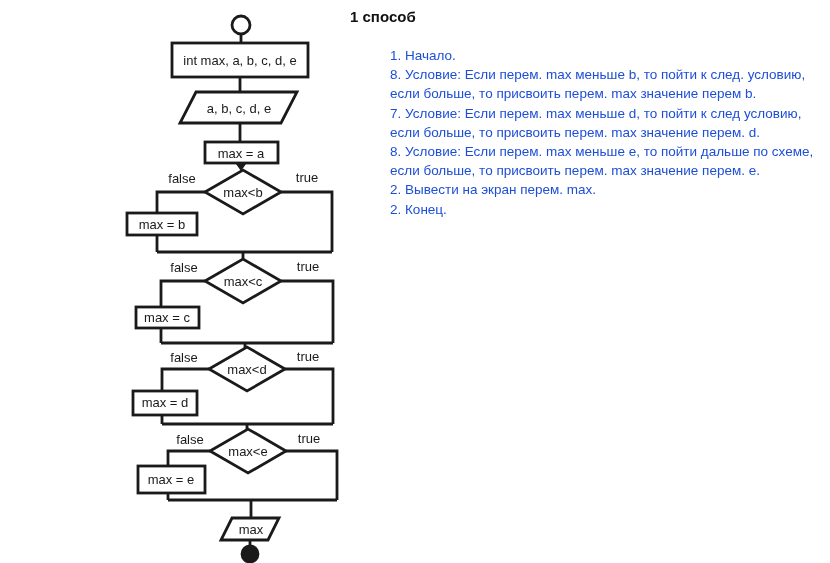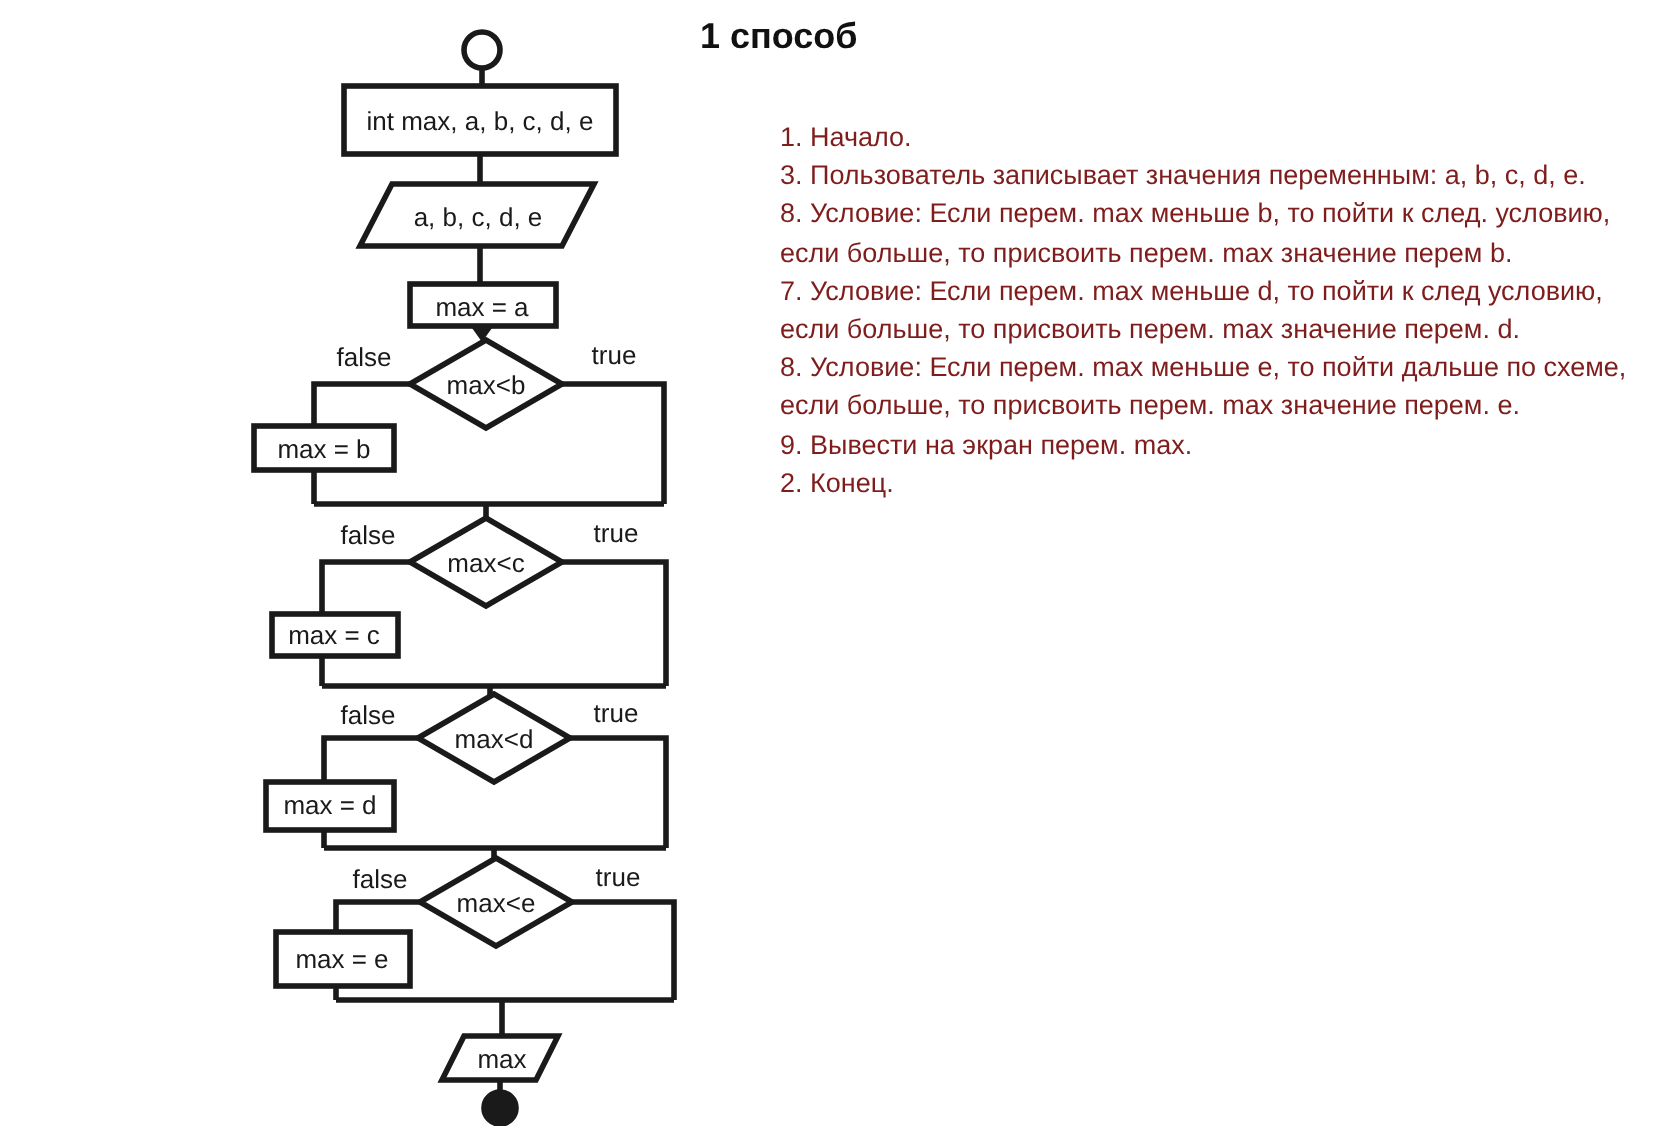--- a/index.html
+++ b/index.html
@@ -25,32 +25,32 @@
   }
   .flowchart-svg text {
     font-family: "Liberation Sans", sans-serif;
     font-size: 13px;
     fill: #1a1a1a;
   }
   .page-title {
     position: absolute;
     left: 350px;
     top: 8px;
-    font-size: 18px;
+    font-size: 15px;
     font-weight: bold;
     color: #111111;
   }
   .steps {
     position: absolute;
     left: 390px;
-    top: 59px;
+    top: 46px;
     width: 440px;
     font-size: 13.5px;
     line-height: 19.2px;
-    color: #7f1d1d;
+    color: #1d4ed8;
   }
   .step {
     white-space: pre-line;
   }
 </style>
 </head>
 <body>
 
 <div class="page">
 
@@ -128,24 +128,23 @@
     <text x="190" y="444" text-anchor="middle">false</text>
     <text x="309" y="443" text-anchor="middle">true</text>
 
     <text x="251" y="534" text-anchor="middle">max</text>
   </svg>
 
   <div class="page-title">1 способ</div>
 
   <div class="steps">
     <div class="step">1. Начало.</div>
-    <div class="step">3. Пользователь записывает значения переменным: a, b, c, d, e.</div>
     <div class="step">8. Условие: Если перем. max меньше b, то пойти к след. условию,
 если больше, то присвоить перем. max значение перем b.</div>
     <div class="step">7. Условие: Если перем. max меньше d, то пойти к след условию,
 если больше, то присвоить перем. max значение перем. d.</div>
     <div class="step">8. Условие: Если перем. max меньше e, то пойти дальше по схеме,
 если больше, то присвоить перем. max значение перем. e.</div>
-    <div class="step">9. Вывести на экран перем. max.</div>
+    <div class="step">2. Вывести на экран перем. max.</div>
     <div class="step">2. Конец.</div>
   </div>
 
 </div>
 
 </body></html>

